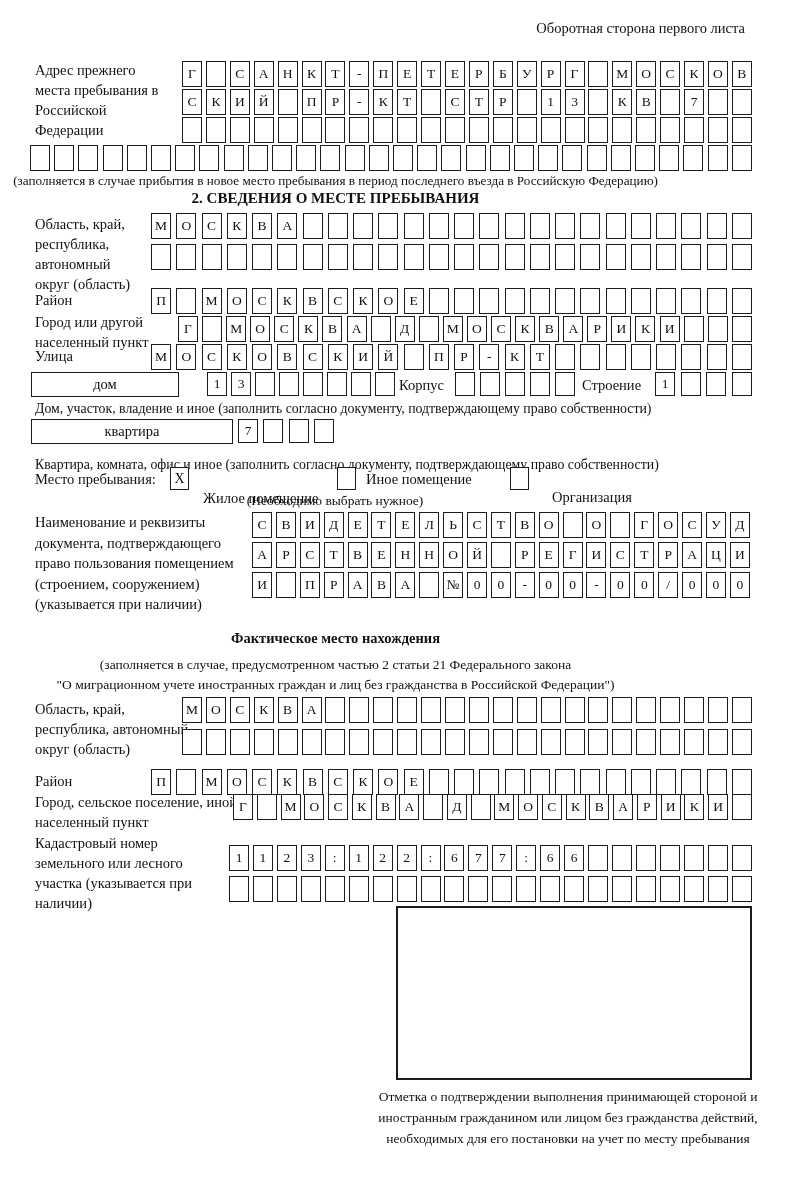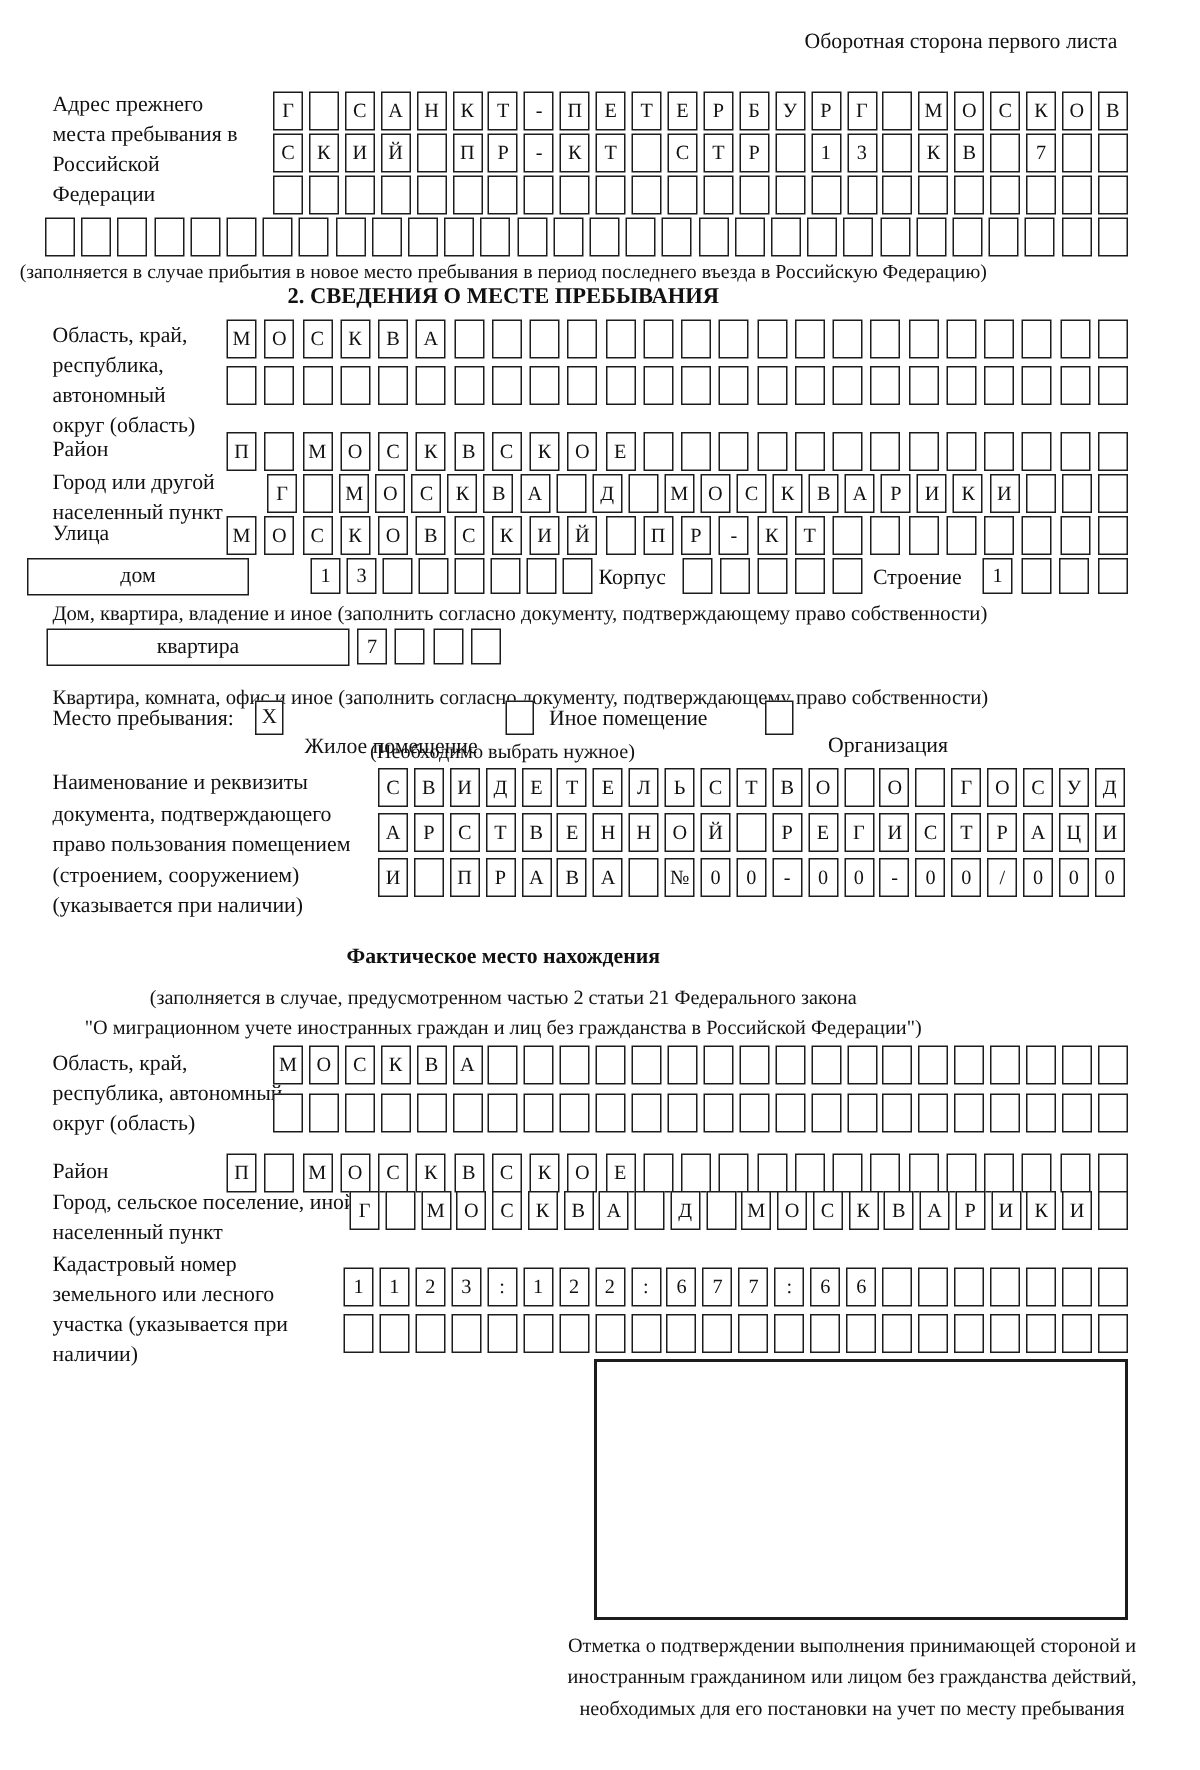--- a/index.html
+++ b/index.html
@@ -283,21 +283,21 @@
       <div class="cell"></div>
       <div class="cell"></div>
       <div class="cell"></div>
       <div class="cell"></div>
       <div class="cell"></div>
       <div class="cell"></div>
       <div class="cell"></div>
       <div class="cell"></div>
     </div>
 
-  <div class="widebox" style="left:18px;top:372px;width:148px;">дом</div>
+  <div class="widebox" style="left:31px;top:372px;width:148px;">дом</div>
   <div class="cellrow short" style="left:207px;top:372px;width:188px;">
       <div class="cell">1</div>
       <div class="cell">3</div>
       <div class="cell"></div>
       <div class="cell"></div>
       <div class="cell"></div>
       <div class="cell"></div>
       <div class="cell"></div>
       <div class="cell"></div>
     </div>
@@ -309,21 +309,21 @@
       <div class="cell"></div>
       <div class="cell"></div>
     </div>
   <div class="lbl" style="left:582px;top:375px;">Строение</div>
   <div class="cellrow short" style="left:655px;top:372px;width:97px;">
       <div class="cell">1</div>
       <div class="cell"></div>
       <div class="cell"></div>
       <div class="cell"></div>
     </div>
-  <div class="note" style="left:35px;top:400px;font-size:13.8px;">Дом, квартира, владение и иное (заполнить согласно документу, подтверждающему право собственности)</div>
+  <div class="note" style="left:35px;top:400px;font-size:13.8px;">Дом, участок, владение и иное (заполнить согласно документу, подтверждающему право собственности)</div>
 
   <div class="widebox" style="left:31px;top:419px;width:202px;">квартира</div>
   <div class="cellrow short" style="left:238px;top:419px;width:96px;">
       <div class="cell">7</div>
       <div class="cell"></div>
       <div class="cell"></div>
       <div class="cell"></div>
     </div>
   <div class="note" style="left:35px;top:456px;font-size:13.8px;">Квартира, комната, офис и иное (заполнить согласно документу, подтверждающему право собственности)</div>
 

